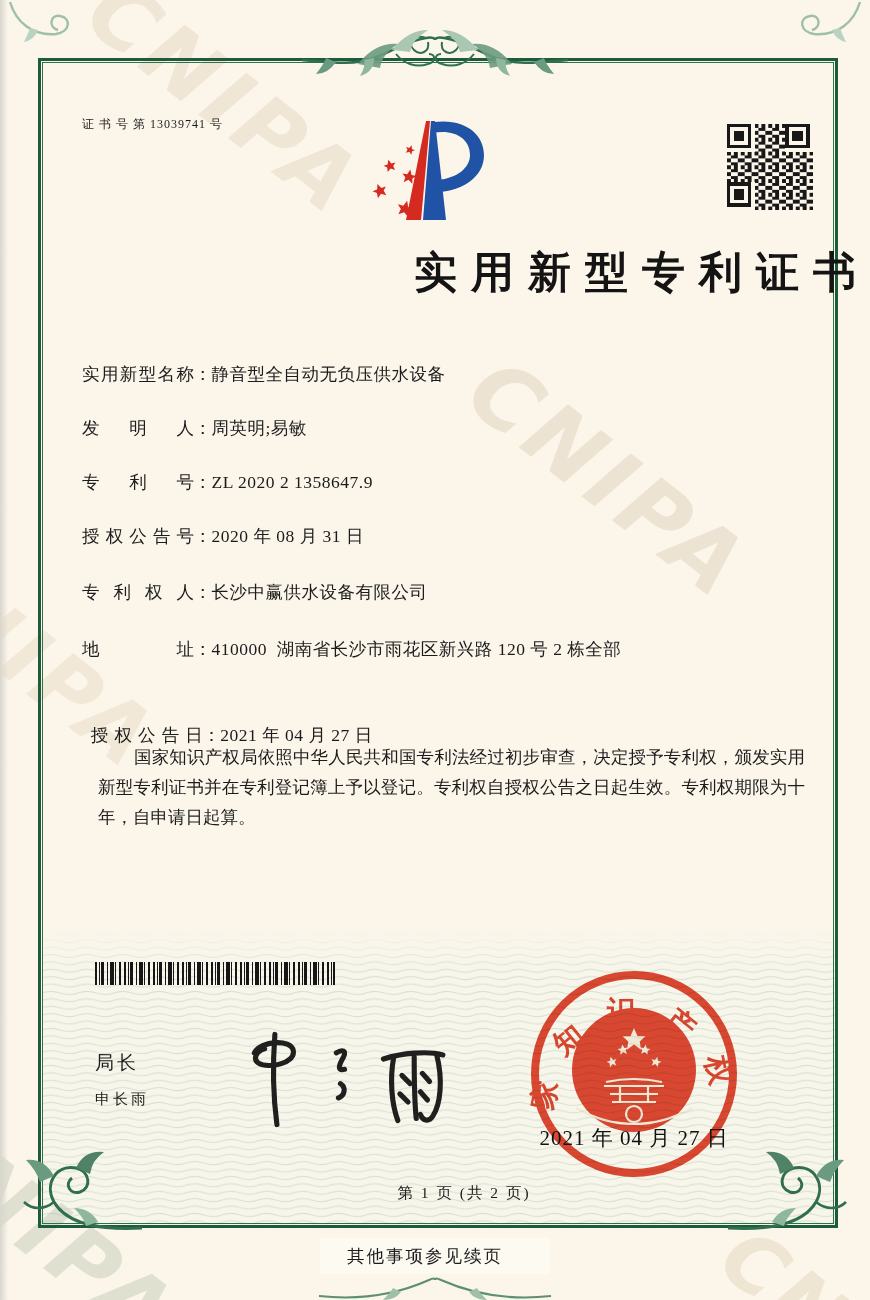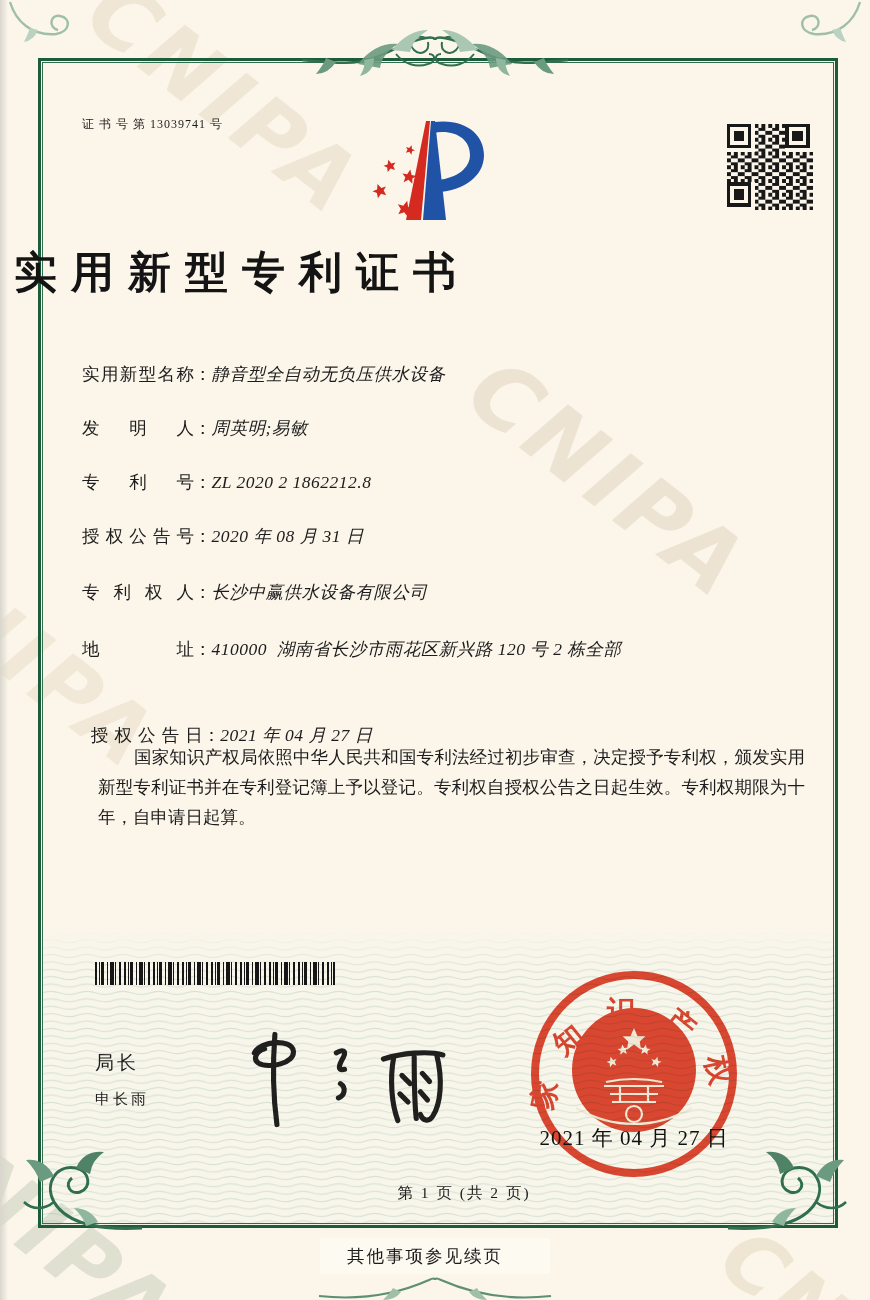--- a/index.html
+++ b/index.html
@@ -29,27 +29,27 @@
   .frame{left:38px;top:58px;width:794px;height:1164px;
     border:3px solid #1d5c3b;z-index:2;pointer-events:none;}
   .frame::after{content:"";position:absolute;inset:1px;border:1px solid #2f6e4e;}
   
   .orn{z-index:3;pointer-events:none;}
   
   .content{z-index:4;}
   .cert-no{left:82px;top:116px;font-size:12px;letter-spacing:1px;z-index:4;}
   .logo{left:360px;top:118px;width:148px;height:118px;z-index:4;}
   .qr{left:727px;top:124px;width:86px;height:86px;z-index:4;}
-  .title{left:0;top:244px;width:870px;text-align:left;
+  .title{left:0;top:244px;width:870px;text-align:right;
     font-size:43px;font-weight:bold;letter-spacing:14px;padding-left:14px;
     box-sizing:border-box;color:#141414;z-index:4;}
   .frow{left:82px;width:720px;font-size:17.5px;line-height:24px;z-index:4;white-space:pre-wrap;}
   .flabel{display:inline-block;width:112px;text-align:justify;text-align-last:justify;vertical-align:top;}
   .fcolon{display:inline-block;vertical-align:top;}
-  .fvalue{display:inline;letter-spacing:0.5px;font-style:italic;}
+  .fvalue{display:inline;letter-spacing:0.5px;}
   .r1{top:362px;} .r2{top:416px;} .r3{top:470px;} .r4{top:524px;}
   .r5{top:580px;} .r6{top:637px;} .r7{top:699px;}
   .pair2{position:absolute;left:373px;top:0;white-space:pre-wrap;}
   .paras{left:98px;top:742px;width:707px;font-size:17.5px;line-height:30px;
     text-align:justify;z-index:4;}
   .paras p{margin:0;text-indent:36px;}
   .barcode{left:95px;top:962px;width:240px;height:23px;z-index:4;
     background:repeating-linear-gradient(90deg,
       #161616 0 2px, rgba(0,0,0,0) 2px 4px,
       #161616 4px 5px, rgba(0,0,0,0) 5px 6px,
@@ -186,21 +186,21 @@
     <rect x="2" y="2" width="3" height="3"></rect>
     <rect x="19" y="2" width="3" height="3"></rect>
     <rect x="2" y="19" width="3" height="3"></rect>
   </g>
 </svg>
 
 <div class="abs title content">实用新型专利证书</div>
 
 <div class="abs frow r1 content"><span class="flabel">实用新型名称</span><span class="fcolon">：</span><span class="fvalue">静音型全自动无负压供水设备</span></div>
 <div class="abs frow r2 content"><span class="flabel">发明人</span><span class="fcolon">：</span><span class="fvalue">周英明;易敏</span></div>
-<div class="abs frow r3 content"><span class="flabel">专利号</span><span class="fcolon">：</span><span class="fvalue">ZL 2020 2 1862212.8</span></div>
+<div class="abs frow r3 content"><span class="flabel">专利号</span><span class="fcolon">：</span><span class="fvalue">ZL 2020 2 1358647.9</span></div>
 <div class="abs frow r4 content"><span class="flabel">授权公告号</span><span class="fcolon">：</span><span class="fvalue">2020 年 08 月 31 日</span></div>
 <div class="abs frow r5 content"><span class="flabel">专利权人</span><span class="fcolon">：</span><span class="fvalue">长沙中赢供水设备有限公司</span></div>
 <div class="abs frow r6 content"><span class="flabel">地址</span><span class="fcolon">：</span><span class="fvalue">410000  湖南省长沙市雨花区新兴路 120 号 2 栋全部</span></div>
 <div class="abs frow r7 content" style="position:absolute;">
   <span class="flabel">授权公告日</span><span class="fcolon">：</span><span class="fvalue">2021 年 04 月 27 日</span>
 </div>
 
 <div class="abs paras content">
   <p>国家知识产权局依照中华人民共和国专利法经过初步审查，决定授予专利权，颁发实用新型专利证书并在专利登记簿上予以登记。专利权自授权公告之日起生效。专利权期限为十年，自申请日起算。</p>
 </div>

